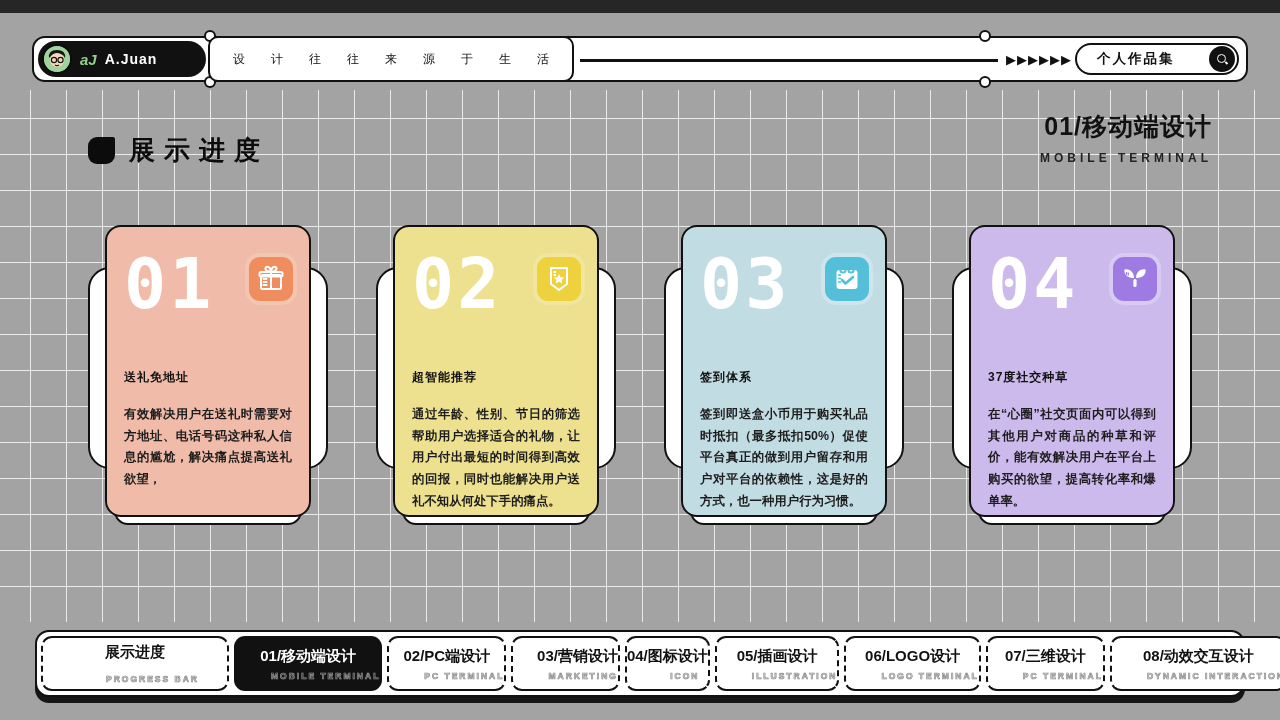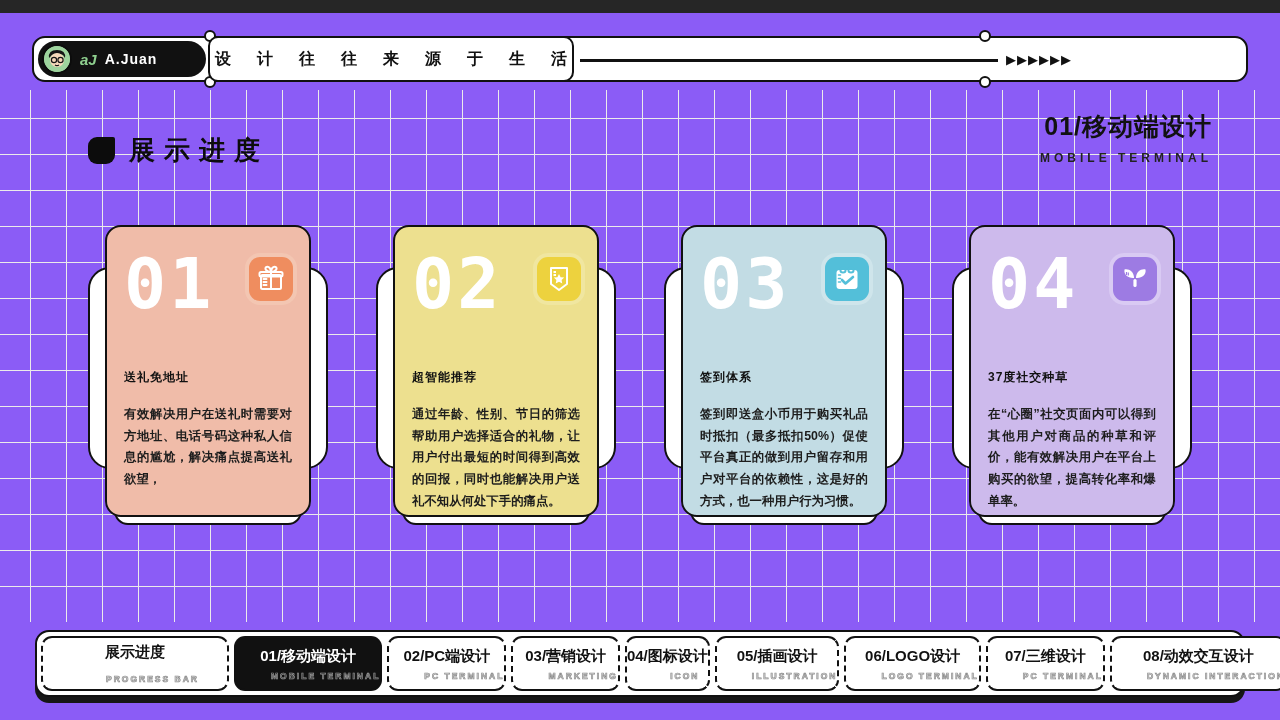--- a/index.html
+++ b/index.html
@@ -1,18 +1,18 @@
 <!DOCTYPE html>
 <html><head>
 <meta charset="utf-8">
 <style>
   * { margin:0; padding:0; box-sizing:border-box; }
   html,body { width:1280px; height:720px; overflow:hidden; background:#fff;
     font-family:"Liberation Sans","DejaVu Sans",sans-serif; }
-  .stage { position:relative; width:1280px; height:720px; background:#8b5cf6; }
+  .stage { position:relative; width:1280px; height:720px; background:#a3a3a3; }
 
   
   .top-bar { position:absolute; left:0; top:0; width:1280px; height:13px; background:#262626; }
 
   
   .grid-band { position:absolute; left:0; top:90px; width:1280px; height:532px;
     background-image:
       linear-gradient(to right,#ebebeb 1px,transparent 1px),
       linear-gradient(to bottom,#ebebeb 1px,transparent 1px);
     background-size:36px 36px; background-position:-6px -8px; }
@@ -23,21 +23,21 @@
   .logo-pill { position:absolute; left:4px; top:3px; height:36px; width:168px;
     background:#111; border-radius:19px; display:flex; align-items:center; gap:8px; padding-left:4px; }
   .avatar { width:30px; height:30px; border-radius:50%; background:#9ed49e; border:2px solid #0c0c0c;
     overflow:hidden; flex:0 0 auto; }
   .logo-initials { color:#8fd08f; font-weight:bold; font-size:15px; font-style:italic; letter-spacing:0; }
   .logo-name { color:#fff; font-weight:bold; font-size:14px; letter-spacing:1px; }
   .notch { position:absolute; width:12px; height:12px; background:#fff; border:2px solid #111; border-radius:50%; }
   .slogan-box { position:absolute; left:174px; top:-2px; height:46px; width:366px;
     background:#fff; border:2px solid #111; border-radius:10px;
     display:flex; align-items:center; justify-content:center; }
-  .slogan { font-size:16px; font-weight:bold; color:#111; letter-spacing:26px; padding-left:26px; white-space:nowrap; }
+  .slogan { font-size:12px; font-weight:normal; color:#111; letter-spacing:26px; padding-left:26px; white-space:nowrap; }
   .header-line { position:absolute; left:546px; top:21px; width:418px; height:2.5px; background:#111; }
   .arrows { position:absolute; left:972px; top:14px; font-size:13px; color:#111; letter-spacing:1px; }
   .search-pill { position:absolute; right:7px; top:5px; width:164px; height:32px;
     border:2px solid #111; border-radius:999px; background:#fff; display:flex; align-items:center; }
   .search-label { font-size:13.5px; font-weight:bold; color:#111; padding-left:20px; letter-spacing:2px; flex:1; }
   .search-btn { width:26px; height:26px; border-radius:50%; background:#111; margin-right:2px;
     display:flex; align-items:center; justify-content:center; }
   .mag { position:relative; width:11px; height:11px; }
   .mag::before { content:""; position:absolute; left:0; top:0; width:7px; height:7px;
     border:1.8px solid #fff; border-radius:50%; }
@@ -76,21 +76,21 @@
   .seg { border:2px solid #111; border-left-style:dashed; border-right-style:dashed;
     border-radius:11px; background:#fff; display:flex; flex-direction:column;
     align-items:center; justify-content:center; gap:5px; }
   .seg.progress { flex:0 0 188px; gap:12px; }
   .seg.active { background:#111; }
   .seg .main { font-size:15px; font-weight:bold; color:#111; white-space:nowrap; }
   .seg.active .main { color:#fff; }
   .sub-en { font-size:8.5px; font-weight:bold; letter-spacing:2px; color:#e6e6e6;
     -webkit-text-stroke:0.7px #8b8b8b; white-space:nowrap;padding-left:35px; }
   .seg.active .sub-en { color:#111; -webkit-text-stroke:0.7px #9a9a9a; }
-  .t0{flex:1.30 1 0;} .t1{flex:1.12 1 0;} .t2{flex:1.18 1 0;} .t3{flex:1.14 1 0;}
+  .t0{flex:1.30 1 0;} .t1{flex:1.12 1 0;} .t2{flex:1.18 1 0;align-items:flex-end;} .t3{flex:1.14 1 0;}
   .t4{flex:1.14 1 0;} .t5{flex:1.12 1 0;} .t6{flex:1.12 1 0;} .t7{flex:1.78 1 0;}
   svg { display:block; }
 </style>
 </head>
 <body>
 
 <div class="stage">
   <div class="top-bar"></div>
   <div class="grid-band"></div>
 
@@ -111,20 +111,26 @@
     </div>
     <span class="notch" style="left:170px; top:-8px;"></span>
     <span class="notch" style="left:170px; bottom:-8px;"></span>
     <div class="slogan-box">
       <span class="slogan">设计往往来源于生活</span>
     </div>
     <div class="header-line"></div>
     <span class="notch" style="left:945px; top:-8px;"></span>
     <span class="notch" style="left:945px; bottom:-8px;"></span>
     <div class="arrows">▶▶▶▶▶▶</div>
+    <div class="search-pill">
+      <span class="search-label">个人作品集</span>
+      <span class="search-btn">
+        <span class="mag"></span>
+      </span>
+    </div>
   </div>
 
   <div class="sec-title-row">
     <span class="sec-bullet"></span>
     <span class="sec-title">展示进度</span>
   </div>
   <div class="chapter">
     <div class="chapter-cn">01/移动端设计</div>
     <div class="chapter-en">MOBILE TERMINAL</div>
   </div>

